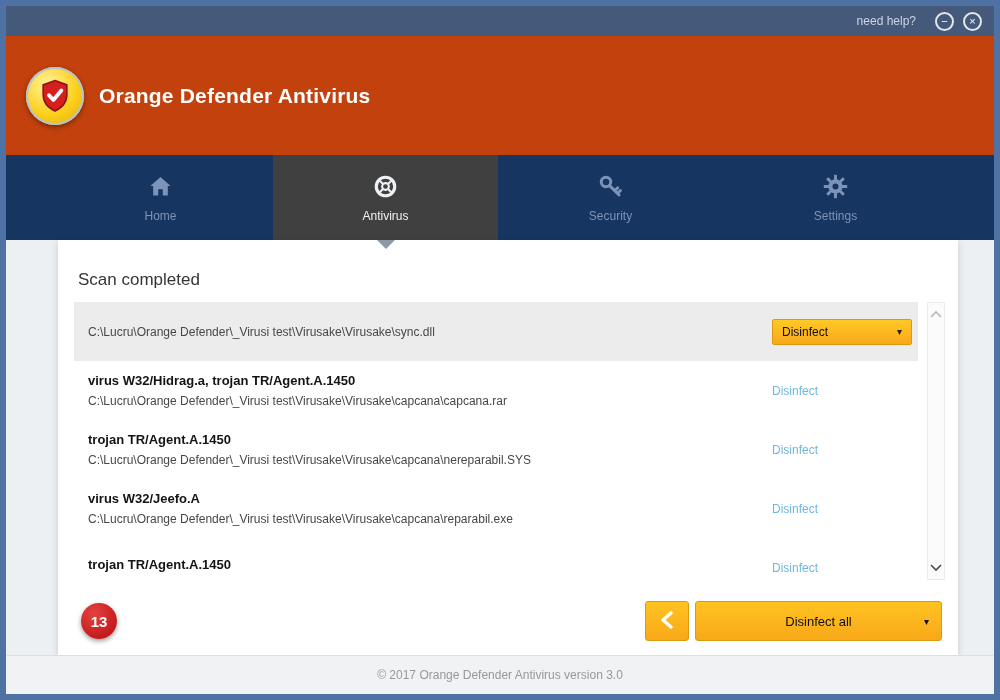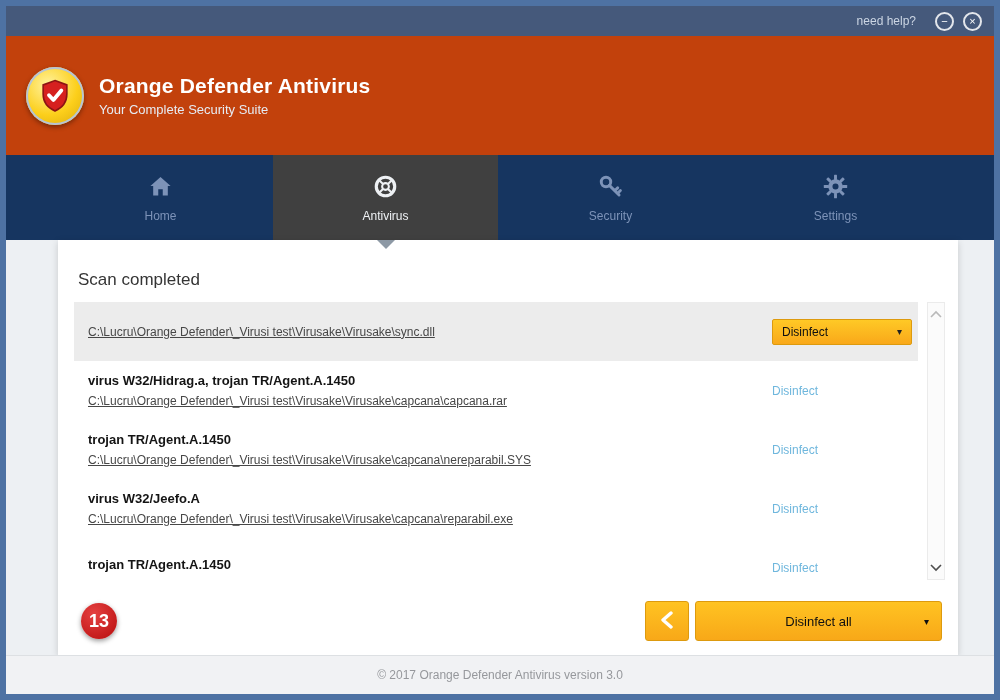--- a/index.html
+++ b/index.html
@@ -40,42 +40,42 @@
            box-shadow:0 2px 7px rgba(0,0,0,.16); }
   .panel-heading { margin:30px 0 0 20px; font-size:17px; font-weight:normal; color:#353535; }
 
   .list-wrap { position:absolute; left:16px; top:62px; width:871px; height:278px; }
   .list { position:absolute; left:0; top:0; width:844px; height:278px; overflow:hidden; }
 
   .result-row { height:59px; display:flex; align-items:center; padding:0 6px 0 14px; }
   .result-row.selected { background:#ececec; }
   .result-text { flex:1; min-width:0; padding-right:10px; }
   .threat { font-size:13px; font-weight:bold; color:#141414; margin-bottom:6px; }
-  .path { font-size:12px; color:#474747; white-space:nowrap; overflow:hidden;text-decoration:underline; }
+  .path { font-size:12px; color:#474747; white-space:nowrap; overflow:hidden; }
   .action { width:140px; flex:none; }
   .action-btn { display:flex; align-items:center; justify-content:flex-start; width:140px; height:26px;
                 background:none; border:none; color:#6fb7dd; font-size:12px; font-family:inherit; cursor:pointer; padding:0; }
   .caret { display:none; font-size:10px; color:#222; }
   .result-row.selected .action-btn { background:linear-gradient(#ffc926,#f9a81a); border:1px solid #dd9a0e;
                 border-radius:2px; color:#101010; padding:0 9px; justify-content:space-between; }
   .result-row.selected .caret { display:inline; }
 
   
   .scrollbar { position:absolute; right:0; top:0; width:18px; height:278px; background:#fbfbfb;
                border:1px solid #ebebeb; }
   .sb-arrow { position:absolute; left:0; width:16px; height:16px; display:flex; align-items:center;
               justify-content:center; cursor:pointer; }
   .sb-arrow.up { top:3px; color:#b9b9b9; }
   .sb-arrow.down { bottom:3px; color:#4d4d4d; }
 
   
   .actions-bar { position:absolute; left:16px; right:16px; bottom:14px; height:40px; display:flex; align-items:center; }
   .badge { width:36px; height:36px; margin-left:7px; border-radius:50%;
            background:radial-gradient(circle at 36% 30%, #e54040, #b70d0d);
-           color:#fff; font-size:18px; font-weight:bold; display:flex; align-items:center; justify-content:center;
+           color:#fff; font-size:15px; font-weight:bold; display:flex; align-items:center; justify-content:center;
            box-shadow:0 2px 5px rgba(0,0,0,.4); }
   .spacer { flex:1; }
   .back-btn { width:44px; height:40px; background:linear-gradient(#ffc322,#f8a818); border:1px solid #dd9a0e;
               border-radius:3px; display:flex; align-items:center; justify-content:center; margin-right:6px; cursor:pointer; }
   .disinfect-all { position:relative; width:247px; height:40px; background:linear-gradient(#ffc322,#f8a818);
               border:1px solid #dd9a0e; border-radius:3px; font-size:13px; color:#101010;
               font-family:inherit; cursor:pointer; }
   .disinfect-all .caret2 { position:absolute; right:12px; top:50%; transform:translateY(-50%); font-size:10px; }
 
   
@@ -97,21 +97,20 @@
 
     <div class="header">
       <div class="logo">
         <svg width="38" height="38" viewBox="0 0 24 24">
           <path d="M12 2.2 L19.5 5 V10.8 C19.5 16 16.4 19.6 12 21.5 C7.6 19.6 4.5 16 4.5 10.8 V5 Z" fill="#d6201f" stroke="#8c1414" stroke-width="1"></path>
           <polyline points="8.2,11.5 11,14.5 16,8.5" fill="none" stroke="#ffffff" stroke-width="2.4" stroke-linecap="round" stroke-linejoin="round"></polyline>
         </svg>
       </div>
       <div>
         <div class="app-title">Orange Defender Antivirus</div>
-        <div class="app-subtitle">Your Complete Security Suite</div>
       </div>
     </div>
 
     <div class="nav">
       <div class="tab">
         <span class="tab-icon">
           <svg viewBox="0 0 24 24" fill="currentColor">
             <path d="M12 3.5 L21 11.5 L18.5 11.5 L18.5 20 L14 20 L14 14.5 L10 14.5 L10 20 L5.5 20 L5.5 11.5 L3 11.5 Z"></path>
           </svg>
         </span>

